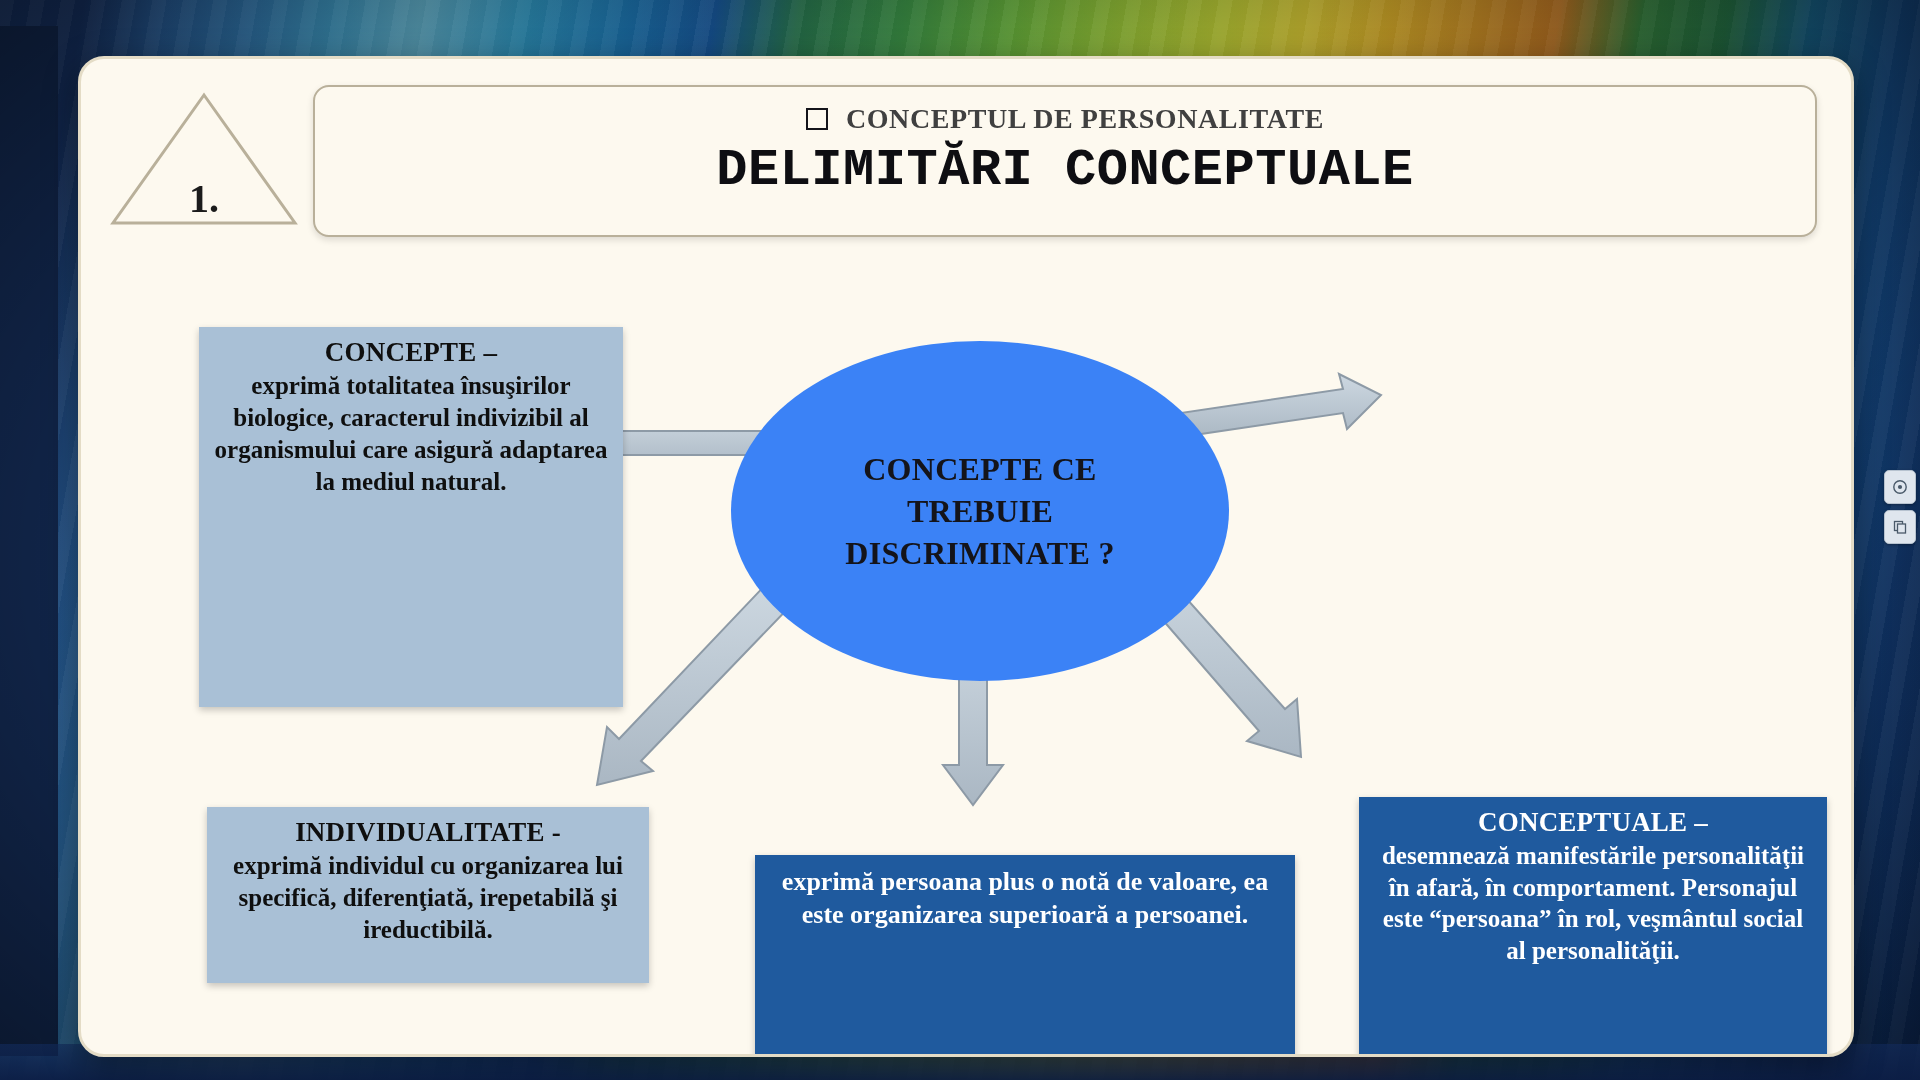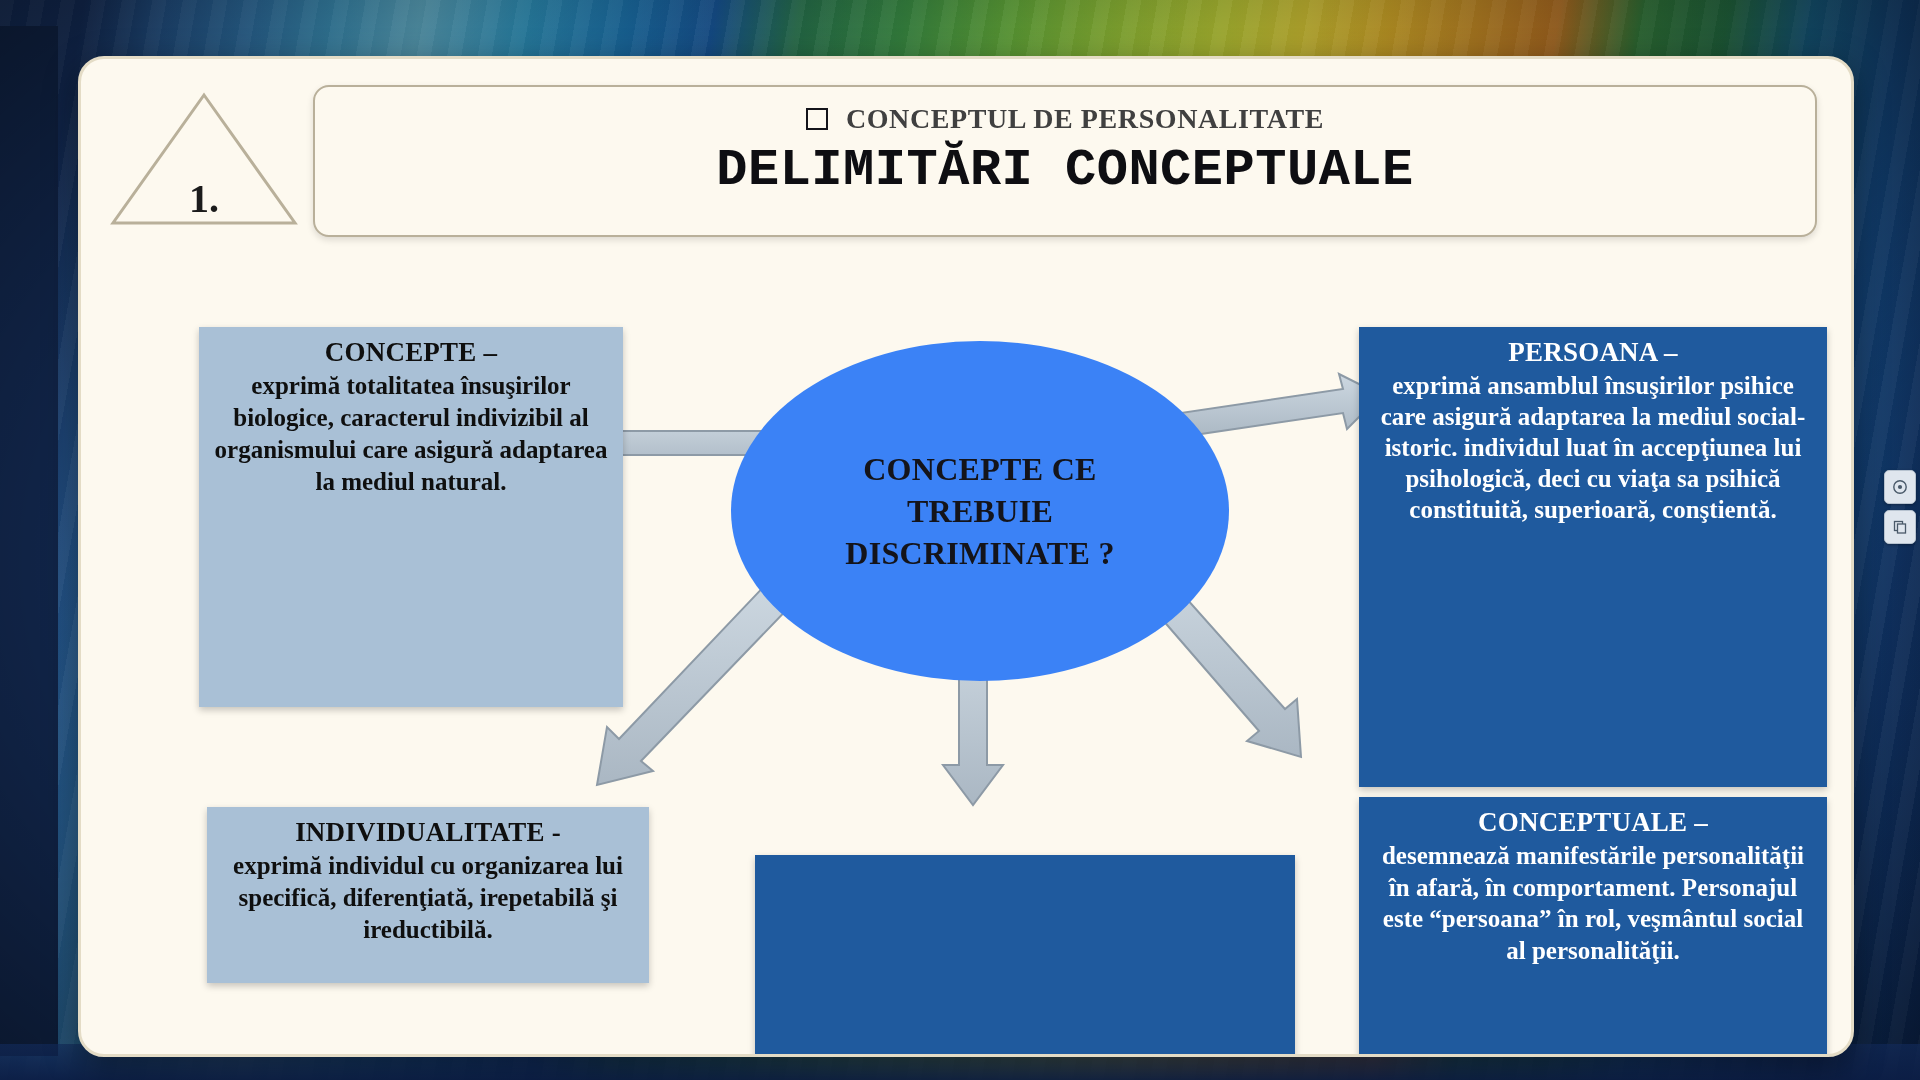--- a/index.html
+++ b/index.html
@@ -310,31 +310,28 @@
         <div>TREBUIE</div>
         <div>DISCRIMINATE ?</div>
       </div>
     </div>
 
     <div class="box box-light" id="box-individ">
       <span class="head">CONCEPTE –</span>
       <span class="body">exprimă totalitatea însuşirilor biologice, caracterul indivizibil al organismului care asigură adaptarea la mediul natural.</span>
     </div>
 
-    <div class="box box-dark" id="box-persoana">
-      <span class="head">PERSOANA –</span>
-      <span class="body">exprimă ansamblul însuşirilor psihice care asigură adaptarea la mediul social-istoric. individul luat în accepţiunea lui psihologică, deci cu viaţa sa psihică constituită, superioară, conştientă.</span>
-    </div>
 
     <div class="box box-light" id="box-individualit">
       <span class="head">INDIVIDUALITATE -</span>
       <span class="body">exprimă individul cu organizarea lui specifică, diferenţiată, irepetabilă şi ireductibilă.</span>
     </div>
 
     <div class="box box-mid" id="box-personalitate">
+      <span class="body">exprimă persoana plus o notă de valoare, ea este organizarea superioară a persoanei.</span>
     </div>
 
     <div class="box box-dark" id="box-personajul">
       <span class="head">CONCEPTUALE –</span>
       <span class="body">desemnează manifestările personalităţii în afară, în comportament. Personajul este “persoana” în rol, veşmântul social al personalităţii.</span>
     </div>
 
   </div>
 
   <div class="edge-chips">

